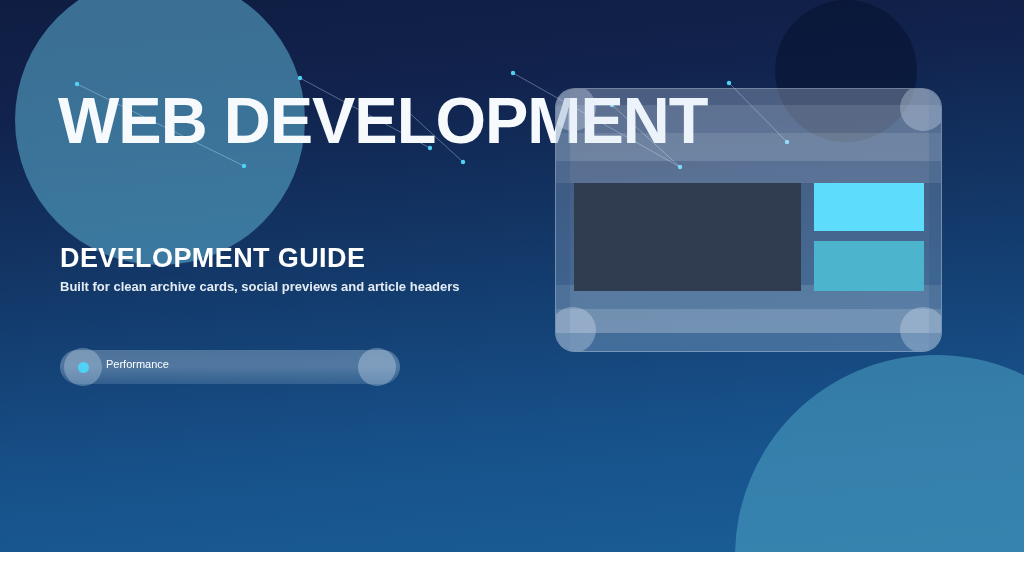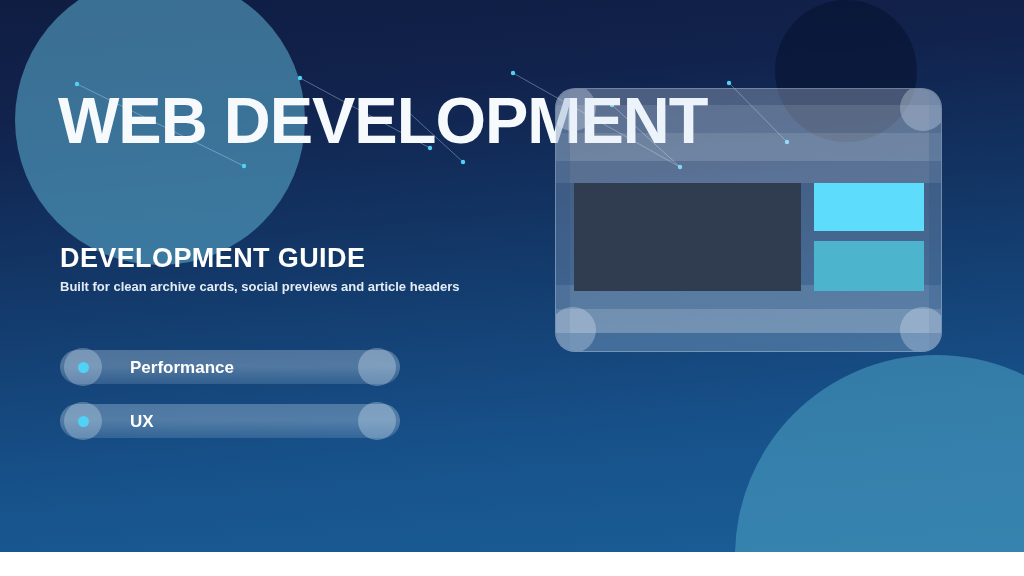--- a/index.html
+++ b/index.html
@@ -75,21 +75,21 @@
     width:38px; height:38px; border-radius:50%;
     background:rgba(220,236,248,0.32);
   }
   .pill-dot {
     position:absolute; top:12px; left:18px;
     width:11px; height:11px; border-radius:50%;
     background:#4fd2f5;
   }
   .pill-label {
     position:absolute; top:8px; left:46px;
-    font-size:17px; font-weight:bold; color:#ffffff;margin-left:24px;
+    font-size:11px; font-weight:normal; color:#ffffff;
   }
 
   
   #card {
     position:absolute; left:555px; top:88px;
     width:387px; height:264px;
     border-radius:20px;
     background:rgba(214,228,242,0.26);
     border:1px solid rgba(226,238,250,0.30);
     overflow:hidden;
@@ -162,27 +162,20 @@
   <div class="blurb">Built for clean archive cards, social previews and article headers</div>
 
   <div id="pills">
     <div class="pill">
       <div class="pill-bar"></div>
       <div class="pill-knob"></div>
       <div class="pill-cap"></div>
       <div class="pill-dot"></div>
       <div class="pill-label">Performance</div>
     </div>
-    <div class="pill">
-      <div class="pill-bar"></div>
-      <div class="pill-knob"></div>
-      <div class="pill-cap"></div>
-      <div class="pill-dot"></div>
-      <div class="pill-label">UX</div>
-    </div>
   </div>
 
   <div id="card">
     <div class="card-band band-1"></div>
     <div class="card-band band-2"></div>
     <div class="card-band band-3"></div>
     <div class="card-band band-4"></div>
     <div class="card-band band-5"></div>
     <div class="card-band band-6"></div>
     <div class="card-band band-7"></div>

